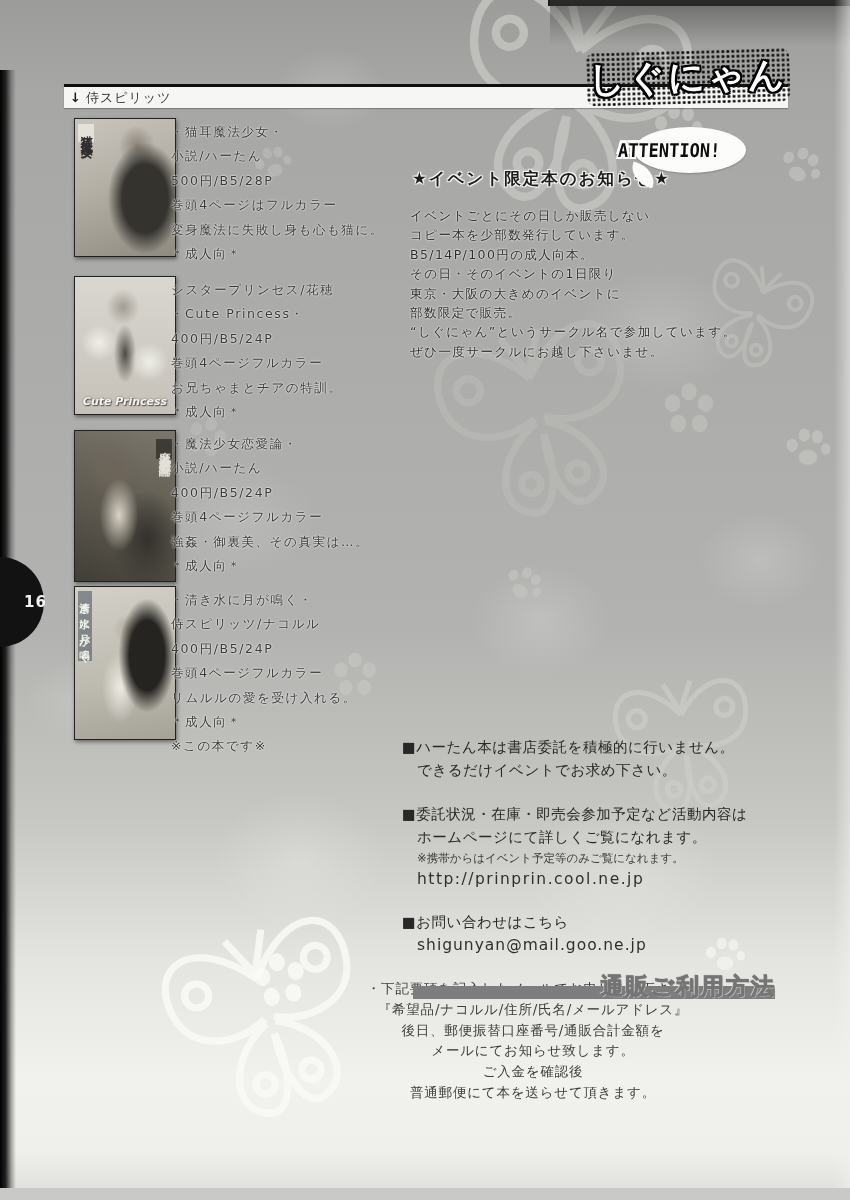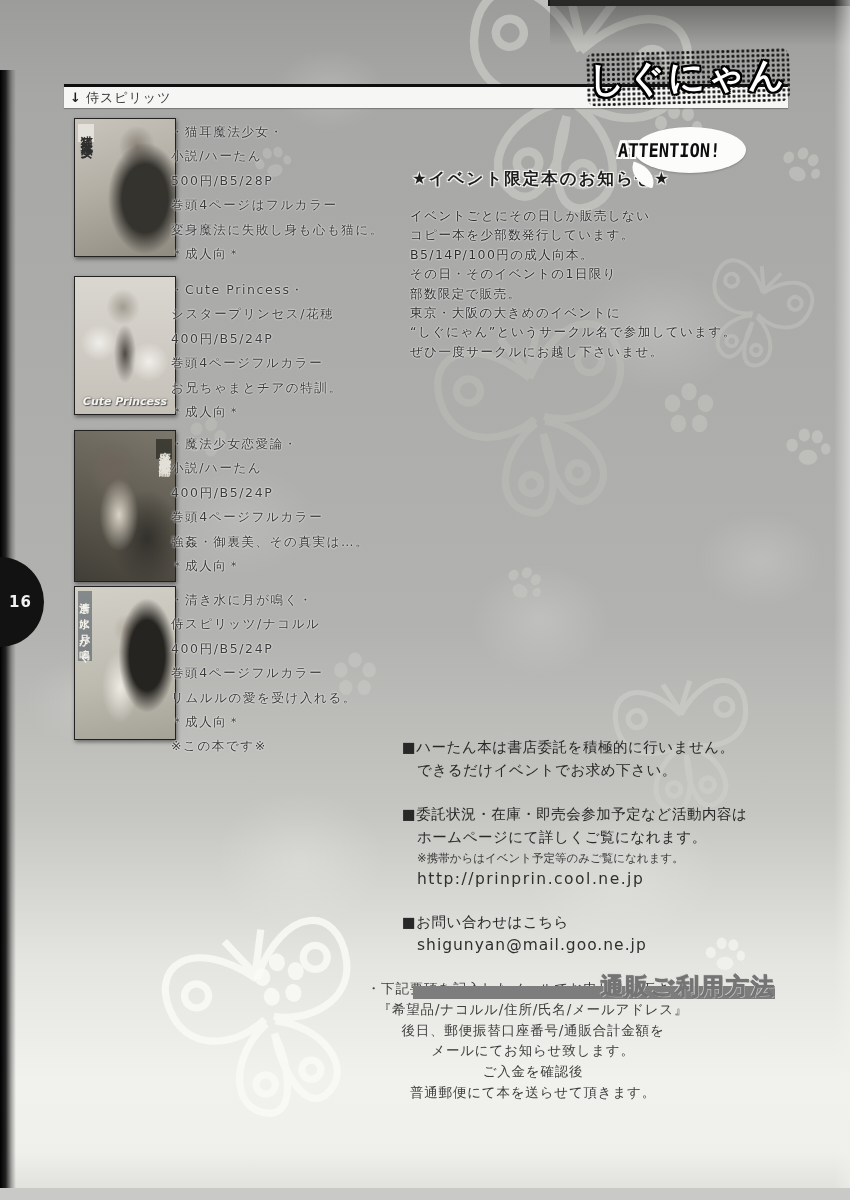--- a/index.html
+++ b/index.html
@@ -71,21 +71,21 @@
   .c4{height:152px;background:
     radial-gradient(46px 92px at 72% 45%,#262420 0%,#262420 38%,rgba(38,36,32,0) 62%),
     radial-gradient(28px 55px at 45% 66%,#eceae2 0%,rgba(236,234,226,0) 65%),
     radial-gradient(20px 22px at 52% 28%,#b3ab9e 0%,rgba(179,171,158,0) 70%),
     linear-gradient(170deg,#d3d0c8 0%,#bdbab0 60%,#a5a298 100%);}
   .c4 .vtitle{left:3px;top:4px;font-size:10.5px;color:#f2f1ea;background:rgba(70,80,92,.55);}
   
   .page-tab{position:absolute;left:0;top:557px;width:44px;height:90px;background:#121212;
     border-radius:0 44px 44px 0 / 0 45px 45px 0;z-index:5;
     display:flex;align-items:center;}
-  .page-tab span{color:#f2f2f2;font-size:15px;font-weight:bold;letter-spacing:1px;padding-left:9px;}
+  .page-tab span{color:#f2f2f2;font-size:15px;font-weight:bold;letter-spacing:1px;padding-left:24px;}
   
   .bubble{position:absolute;left:634px;top:127px;width:112px;height:46px;background:#fcfcfa;
     border-radius:50%;z-index:3;box-shadow:0 1px 2px rgba(0,0,0,.2);}
   .bubble:after{content:"";position:absolute;left:-4px;bottom:-12px;width:26px;height:20px;
     background:#fcfcfa;border-radius:0 100% 10% 100%;transform:rotate(18deg);}
   .bubble span{position:absolute;left:-16px;top:13px;font-family:"DejaVu Sans Mono",monospace;
     font-weight:bold;font-size:17px;color:#0d0d0d;white-space:nowrap;
     transform:skewX(-3deg) scaleY(1.12);
     text-shadow:-2px -2px 0 #fcfcfa,2px -2px 0 #fcfcfa,-2px 2px 0 #fcfcfa,2px 2px 0 #fcfcfa,0 2px 0 #fcfcfa,0 -2px 0 #fcfcfa;}
   
@@ -218,22 +218,22 @@
   <div class="bubble">
     <span>ATTENTION!</span>
   </div>
 
   <div class="event-heading">★イベント限定本のお知らせ★</div>
   <div class="event-body">
     <div>イベントごとにその日しか販売しない</div>
     <div>コピー本を少部数発行しています。</div>
     <div>B5/14P/100円の成人向本。</div>
     <div>その日・そのイベントの1日限り</div>
+    <div>東京・大阪の大きめのイベントに</div>
     <div>部数限定で販売。</div>
-    <div>東京・大阪の大きめのイベントに</div>
     <div>“しぐにゃん”というサークル名で参加しています。</div>
     <div>ぜひ一度サークルにお越し下さいませ。</div>
   </div>
 
   <div class="book" style="top:118px;height:150px">
     <div class="cover c1">
       <span class="vtitle">猫耳魔法少女</span>
     </div>
     <div class="book-lines">
       <div>・猫耳魔法少女・</div>
@@ -243,22 +243,22 @@
       <div>変身魔法に失敗し身も心も猫に。</div>
       <div>＊成人向＊</div>
     </div>
   </div>
 
   <div class="book" style="top:276px;height:150px">
     <div class="cover c2">
       <span class="vtitle">Cute Princess</span>
     </div>
     <div class="book-lines">
+      <div>シスタープリンセス/花穂</div>
       <div>・Cute Princess・</div>
-      <div>シスタープリンセス/花穂</div>
       <div>400円/B5/24P</div>
       <div>巻頭4ページフルカラー</div>
       <div>お兄ちゃまとチアの特訓。</div>
       <div>＊成人向＊</div>
     </div>
   </div>
 
   <div class="book" style="top:430px;height:160px">
     <div class="cover c3">
       <span class="vtitle">魔法少女恋愛論</span>

